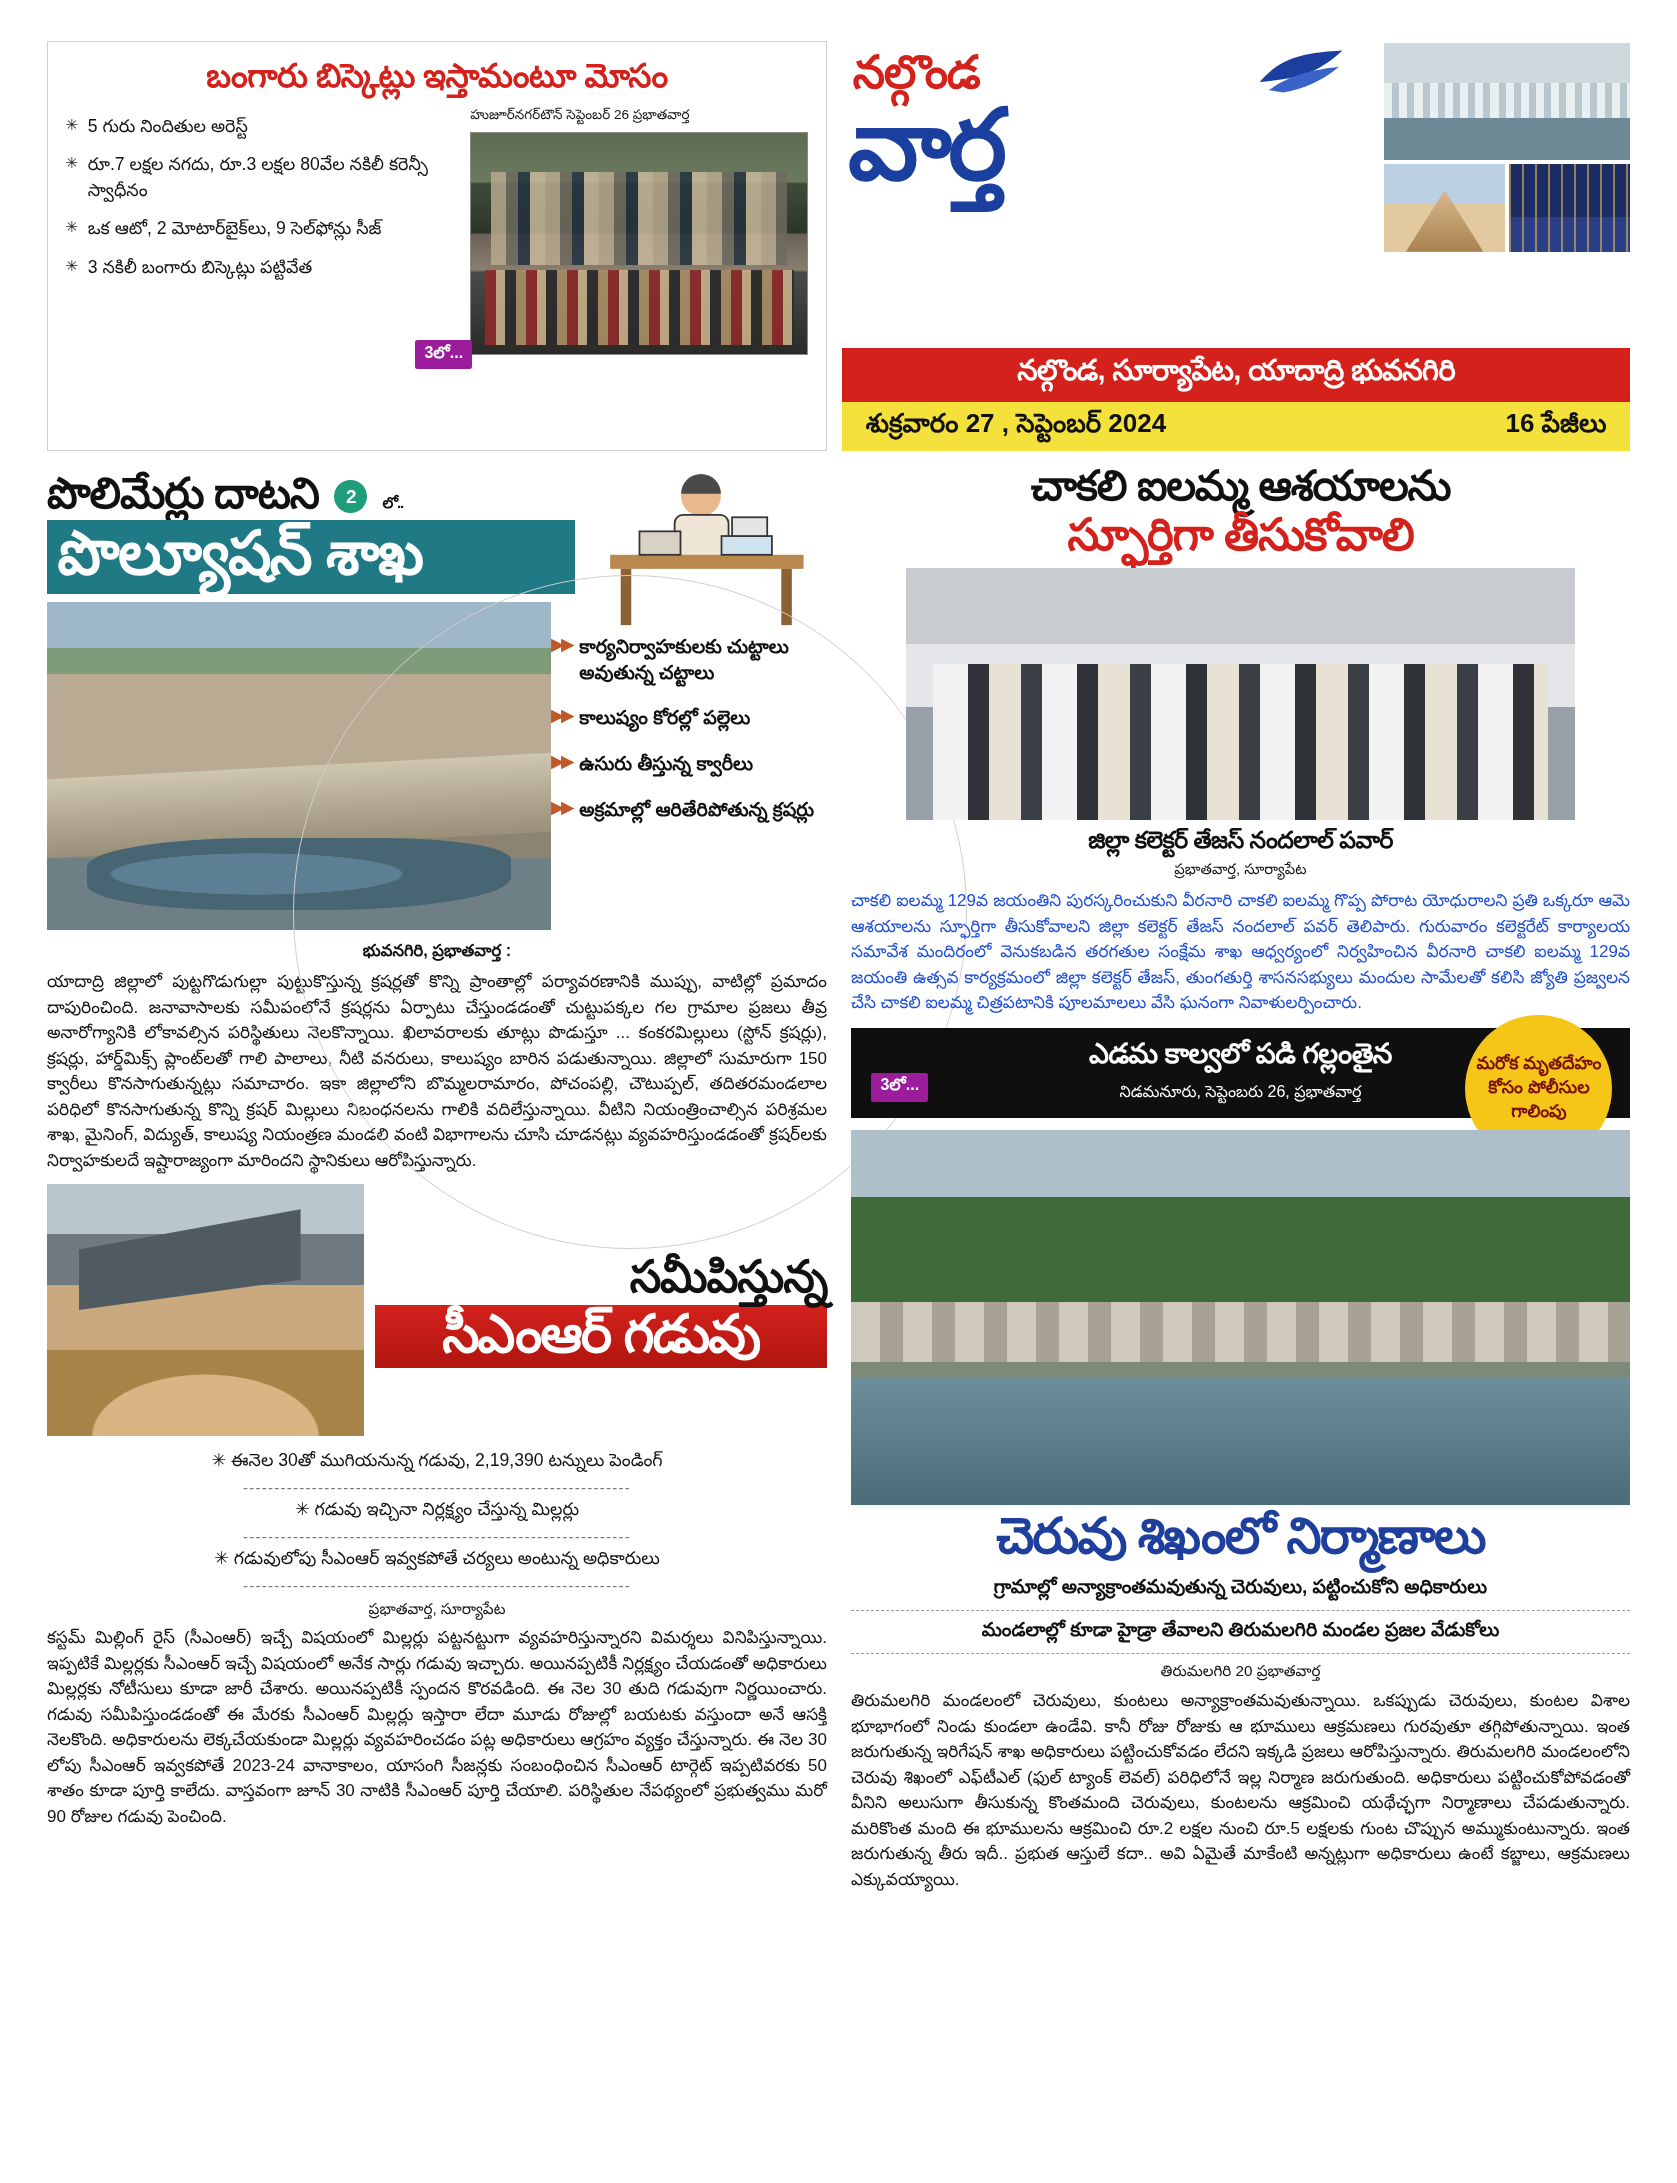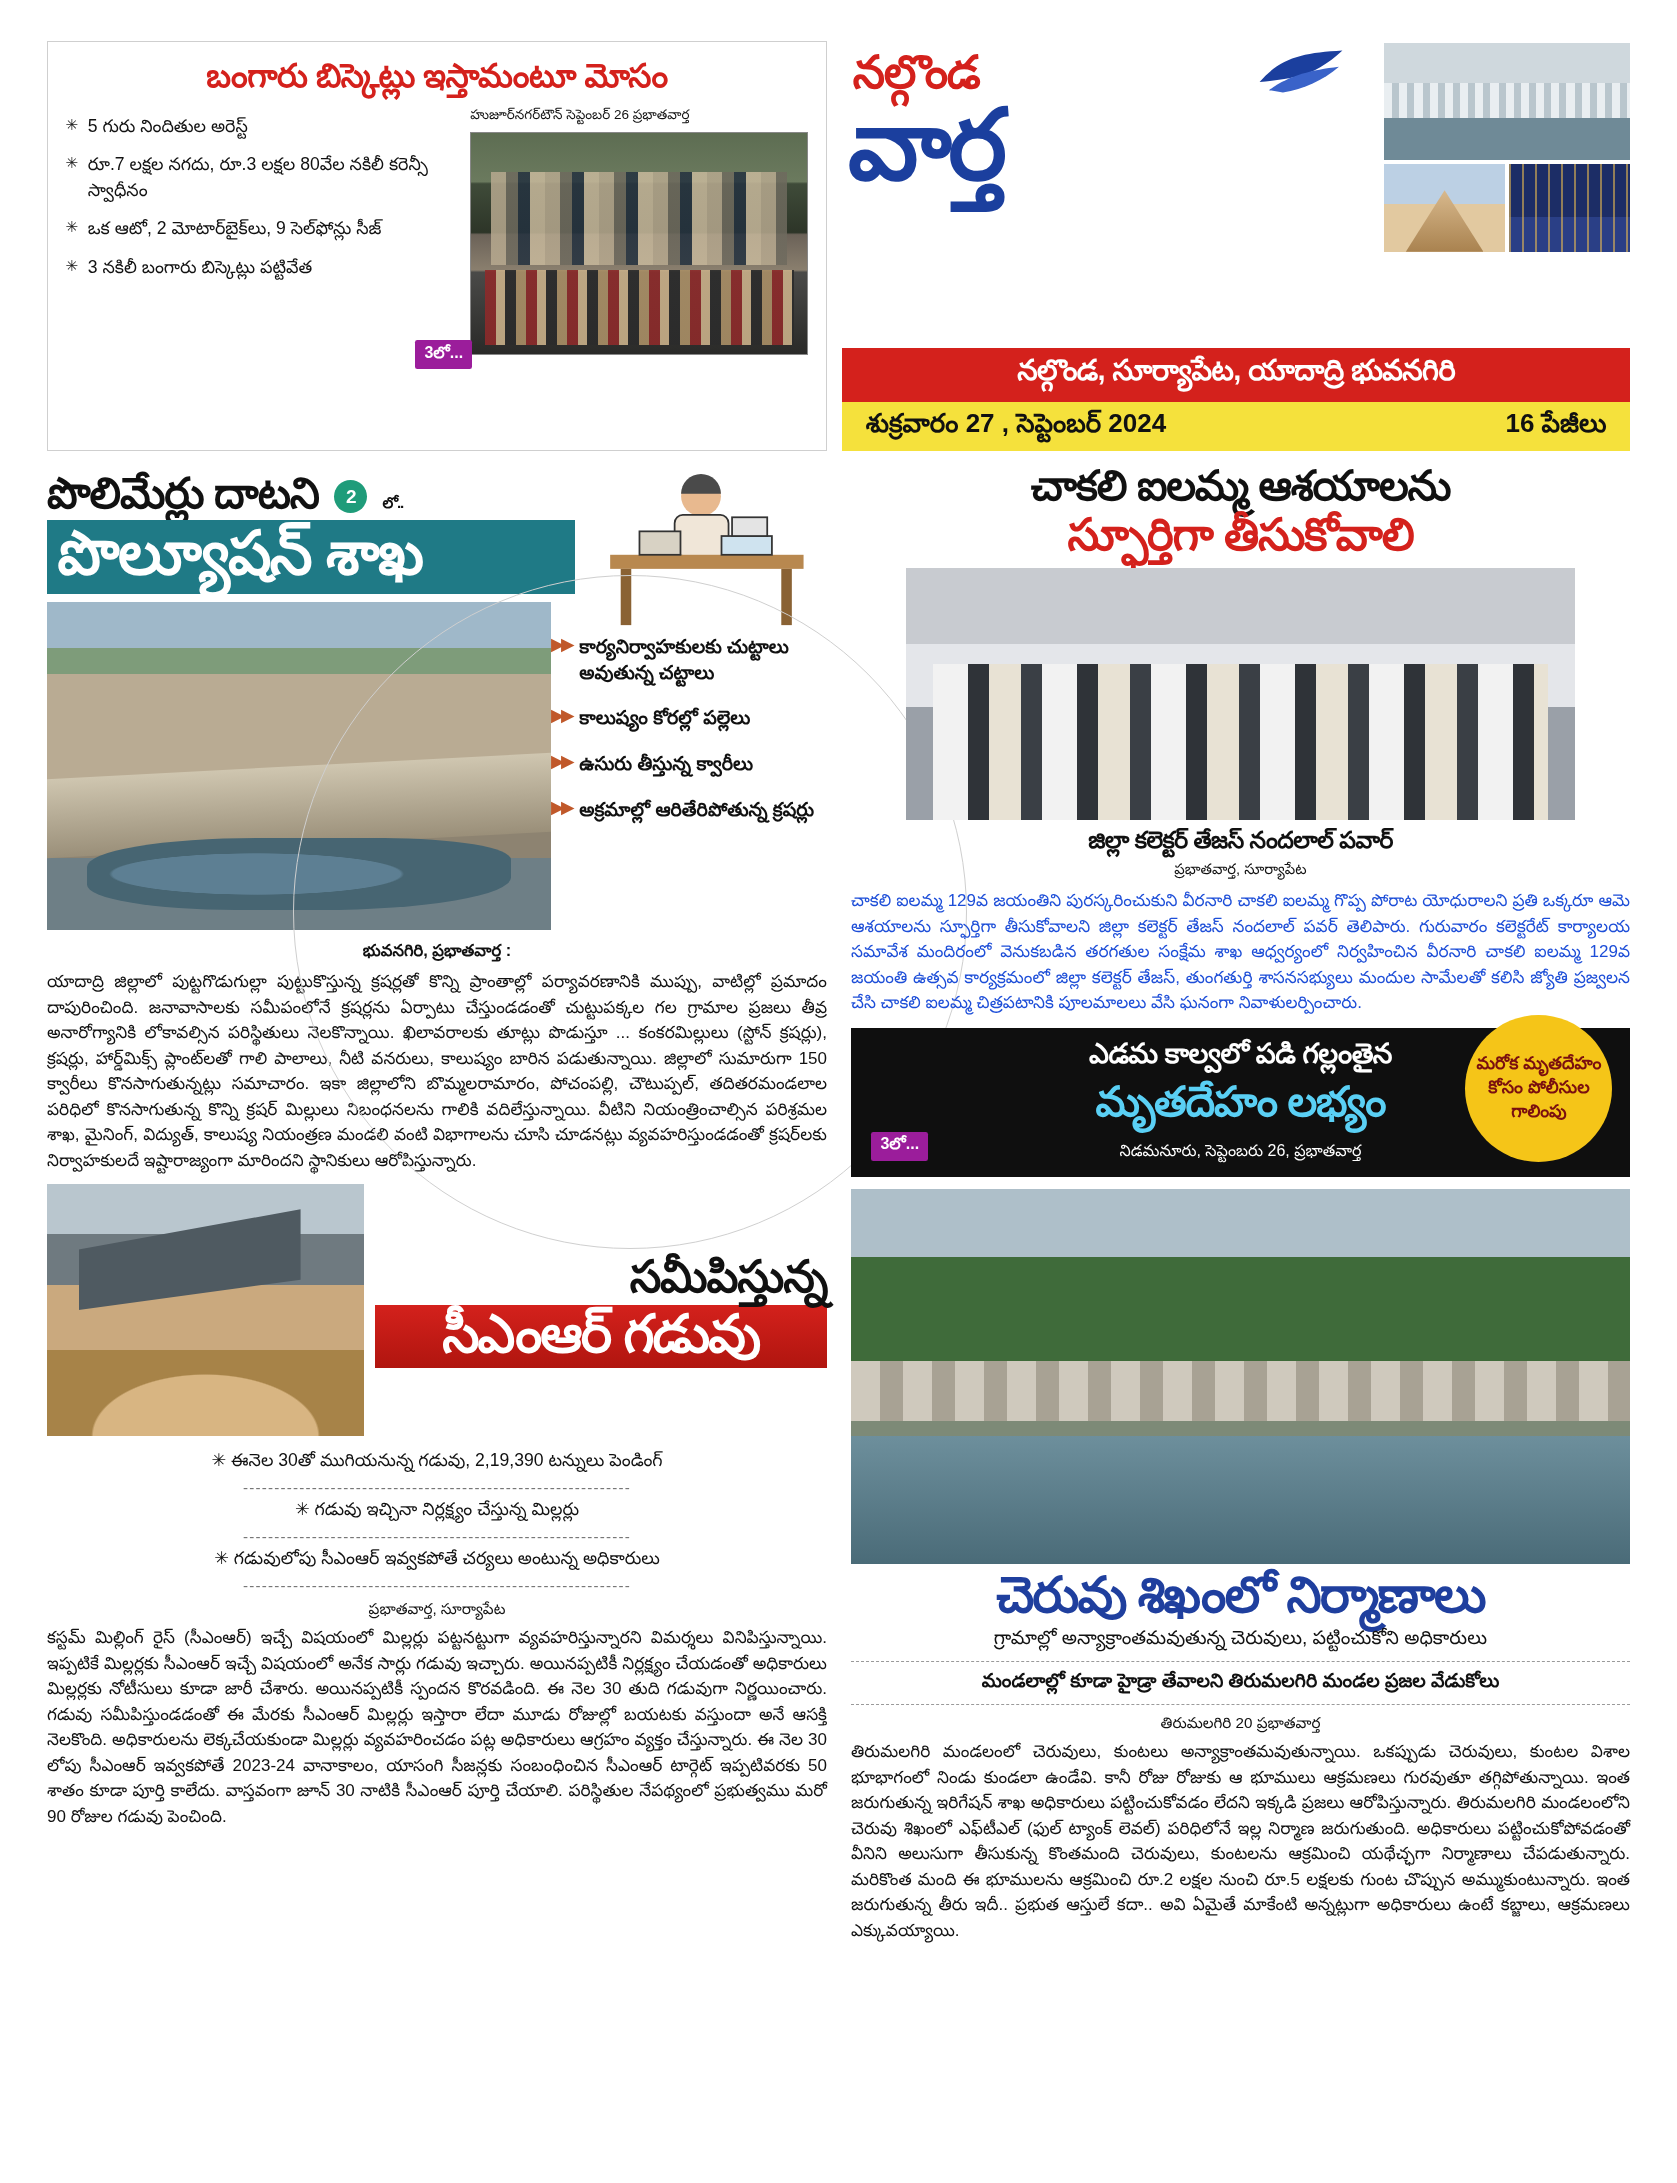--- a/index.html
+++ b/index.html
@@ -369,21 +369,21 @@
     width:38px;height:38px;border-radius:50%;
     background:#1f9c7a;color:#fff;font-size:22px;font-weight:bold;
     display:flex;align-items:center;justify-content:center;
   }
   .lake-lo { color:#fff; font-size:15.2px; font-weight:bold; }
   .lake-title {
     text-align:center; font-size: 50px; font-weight:bold; color:#1f3f9e;
     letter-spacing:-1.8px; margin-top: 5.9px; line-height:1;
   }
   .lake-sub {
-    text-align:center; font-size: 19px; color:#111; margin-top: 7px; font-weight:400;
+    text-align:center; font-size: 19px; color:#111; margin-top: 15px; font-weight:700;
   }
   .lake-sub2 {
     text-align:center; font-size: 19px; color:#111; margin-top: 5.9px; font-weight:600;
   }
   .lake-dateline { text-align:center; font-size:15.2px; color:#111; margin-top: 8.2px; }
   .lake-body { font-size: 17px; line-height:1.5; color:#111; text-align: justify; margin-top: 4.7px; }
 
   .hr-dash {
     border: none; border-top: 1.8px dashed #9a9a9a; margin: 8.2px 0;
   }
@@ -545,21 +545,20 @@
         <div class="chak-h1">చాకలి ఐలమ్మ ఆశయాలను</div>
         <div class="chak-h2">స్ఫూర్తిగా తీసుకోవాలి</div>
         <div class="chak-photo"></div>
         <div class="chak-cap">జిల్లా కలెక్టర్ తేజస్ నందలాల్ పవార్</div>
         <div class="chak-sub">ప్రభాతవార్త, సూర్యాపేట</div>
         <div class="chak-body">చాకలి ఐలమ్మ 129వ జయంతిని పురస్కరించుకుని వీరనారి చాకలి ఐలమ్మ గొప్ప పోరాట యోధురాలని ప్రతి ఒక్కరూ ఆమె ఆశయాలను స్ఫూర్తిగా తీసుకోవాలని జిల్లా కలెక్టర్ తేజస్ నందలాల్ పవర్ తెలిపారు. గురువారం కలెక్టరేట్ కార్యాలయ సమావేశ మందిరంలో వెనుకబడిన తరగతుల సంక్షేమ శాఖ ఆధ్వర్యంలో నిర్వహించిన వీరనారి చాకలి ఐలమ్మ 129వ జయంతి ఉత్సవ కార్యక్రమంలో జిల్లా కలెక్టర్ తేజస్, తుంగతుర్తి శాసనసభ్యులు మందుల సామేలతో కలిసి జ్యోతి ప్రజ్వలన చేసి చాకలి ఐలమ్మ చిత్రపటానికి పూలమాలలు వేసి ఘనంగా నివాళులర్పించారు.</div>
       </div>
 
       <div class="dead-band">
         <div class="dead-h1">ఎడమ కాల్వలో పడి గల్లంతైన</div>
-        <div class="dead-h2">మృతదేహం లభ్యం</div>
         <div class="dead-date">నిడమనూరు, సెప్టెంబరు 26, ప్రభాతవార్త</div>
         <div class="badge-3lo dead-3lo">3లో...</div>
         <div class="dead-circle">మరోక మృతదేహం కోసం పోలీసుల గాలింపు</div>
       </div>
 
       <div>
         <div class="lake-photo">
           <div class="lake-badge">
             <span class="lake-circ">2</span>
             <span class="lake-lo">లో..</span>

